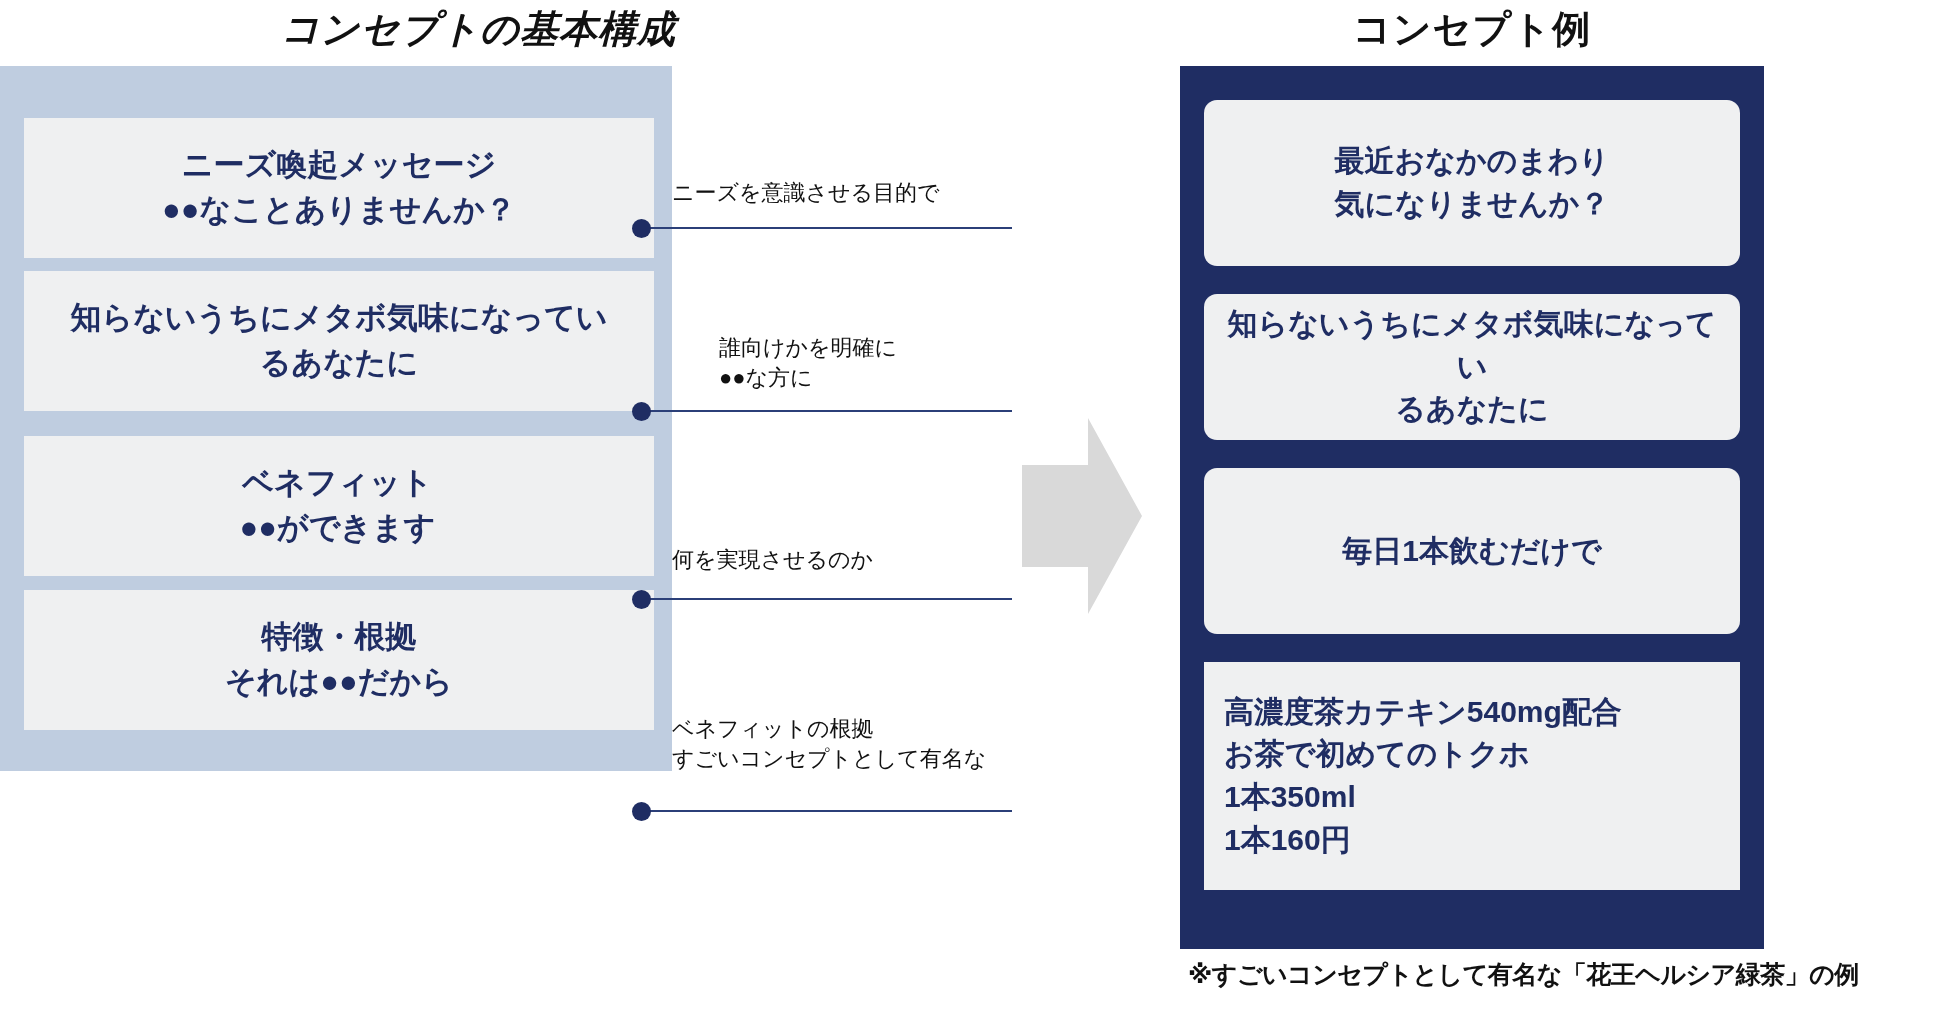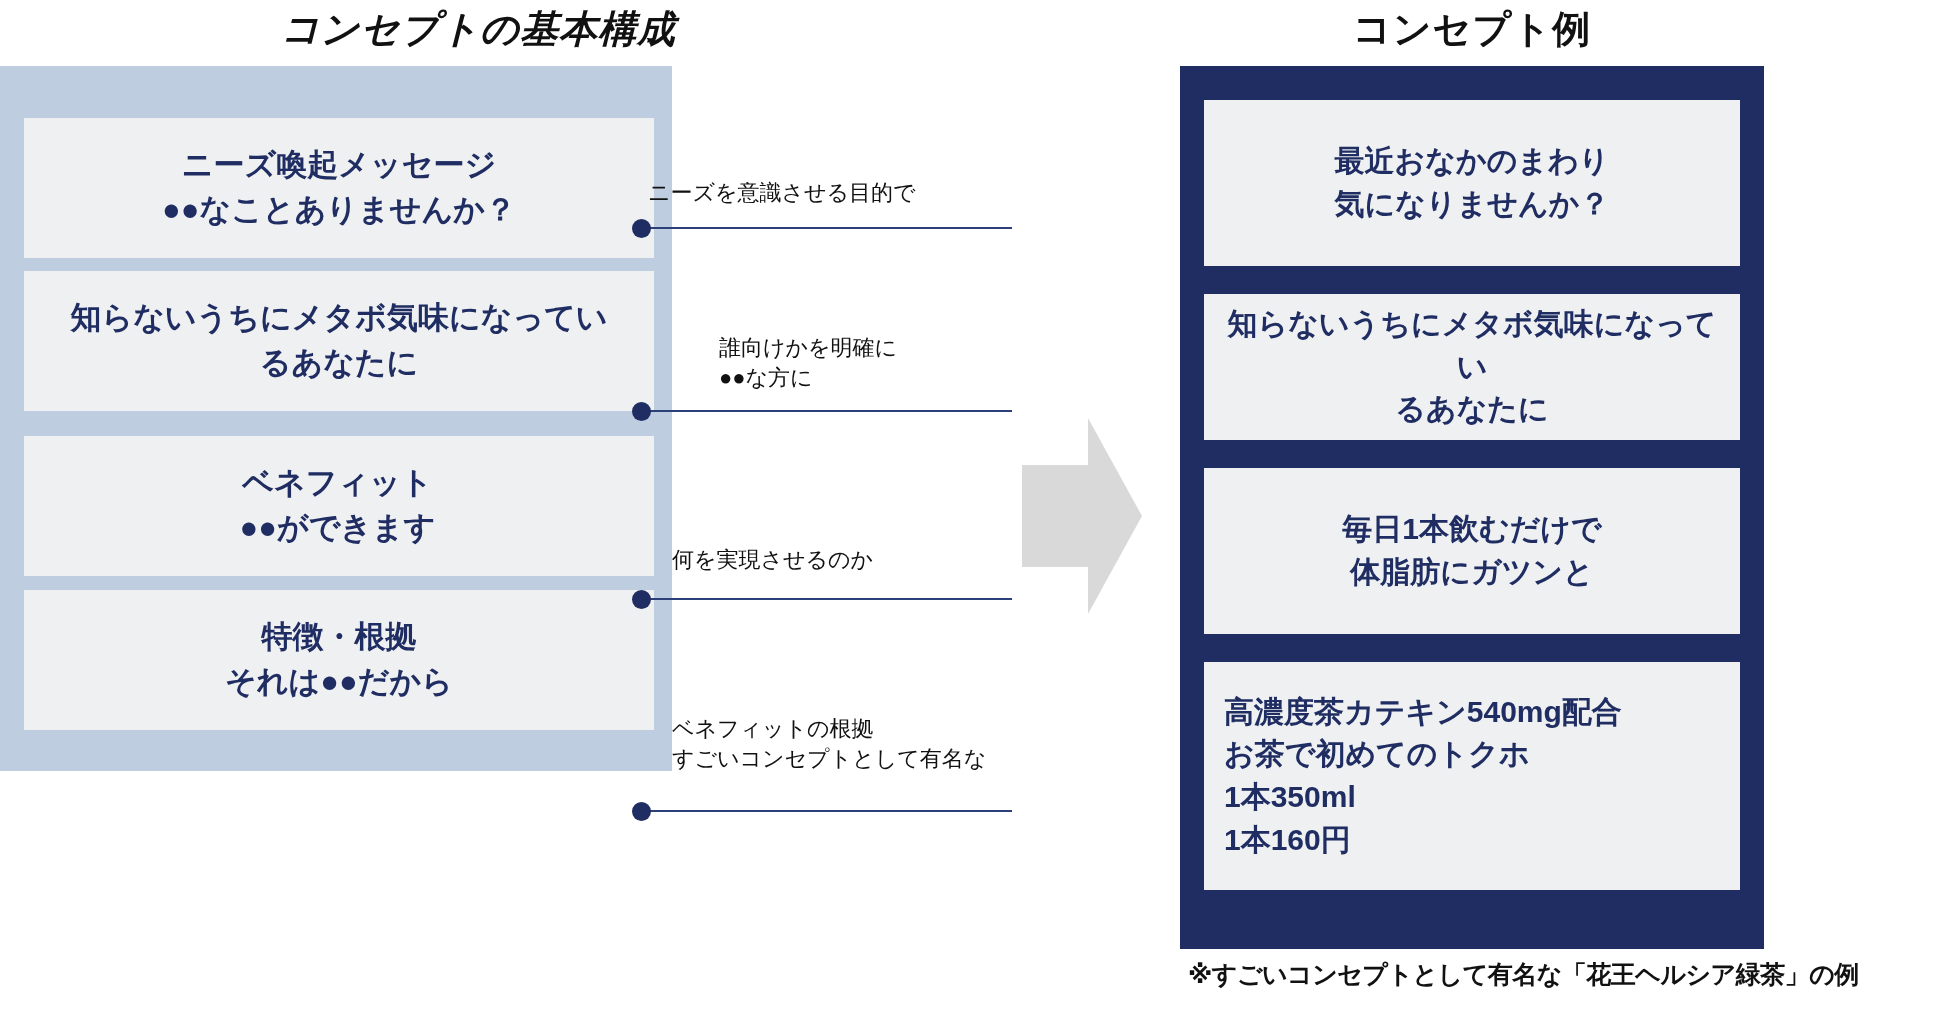--- a/index.html
+++ b/index.html
@@ -54,21 +54,21 @@
 
   
   .annotation {
     position: absolute;
     color: #111111;
     font-size: 22px;
     font-weight: 400;
     line-height: 1.38;
     white-space: nowrap;
   }
-  #anno-0 { left: 640px; top: 178px; padding-left: 8px; }
+  #anno-0 { left: 672px; top: 178px; }
   #anno-1 { left: 672px; top: 333px; margin-left: 47px; }
   #anno-2 { left: 672px; top: 545px; }
   #anno-3 { left: 672px; top: 714px; }
   .annotation .ln { display: block; }
 
   
   .connector {
     position: absolute;
     height: 2px;
     background: #2b3f78;
@@ -113,21 +113,21 @@
     background: #eff0f1;
     color: #1f2d63;
     font-size: 30px;
     font-weight: 700;
     line-height: 1.42;
     display: flex;
     flex-direction: column;
     justify-content: center;
     padding: 8px 20px;
   }
-  .right-box.center { align-items: center; text-align: center; }
+  .right-box.center { align-items: center; text-align: center; border-radius: 13px; }
   .right-box.left   { align-items: flex-start; text-align: right; }
   #right-box-0 { top: 34px;  height: 166px; }
   #right-box-1 { top: 228px; height: 146px; }
   #right-box-2 { top: 402px; height: 166px; }
   #right-box-3 { top: 596px; height: 228px; }
   .right-box .ln { display: block; }
 
   
   #footnote {
     position: absolute;
@@ -206,21 +206,20 @@
   <div class="right-box center" id="right-box-0">
     <span class="ln">最近おなかのまわり</span>
     <span class="ln">気になりませんか？</span>
   </div>
   <div class="right-box center" id="right-box-1">
     <span class="ln">知らないうちにメタボ気味になってい</span>
     <span class="ln">るあなたに</span>
   </div>
   <div class="right-box center" id="right-box-2">
     <span class="ln">毎日1本飲むだけで</span>
-    <span class="ln">体脂肪にガツンと</span>
   </div>
   <div class="right-box left" id="right-box-3">
     <span class="ln">高濃度茶カテキン540mg配合</span>
     <span class="ln">お茶で初めてのトクホ</span>
     <span class="ln">1本350ml</span>
     <span class="ln">1本160円</span>
   </div>
 </div>
 
 <div id="footnote">※すごいコンセプトとして有名な「花王ヘルシア緑茶」の例</div>

